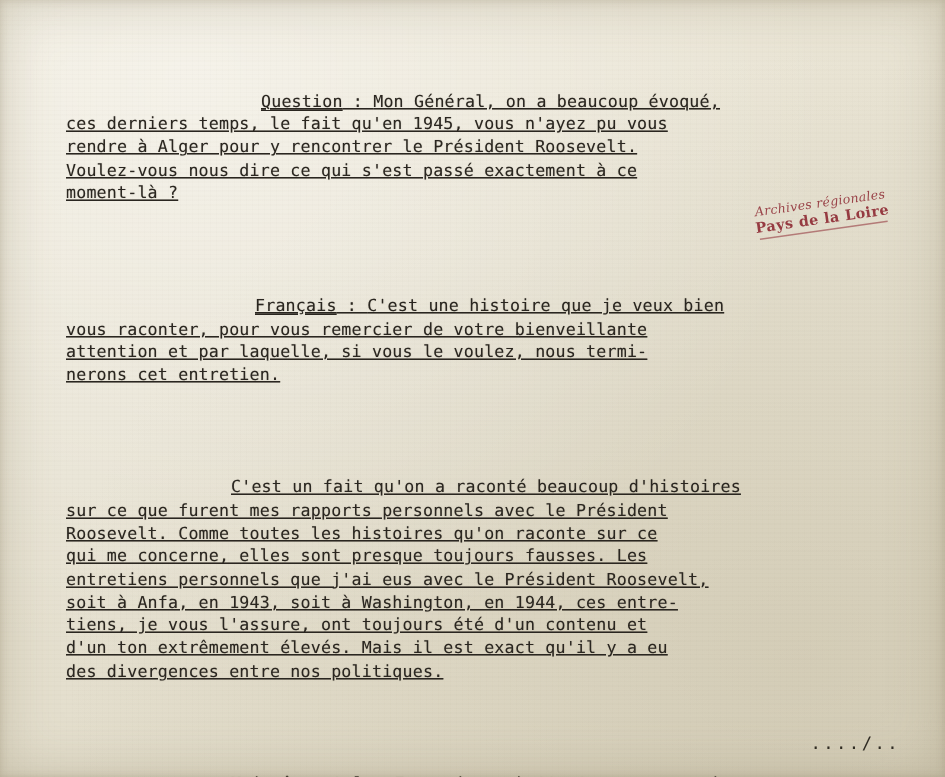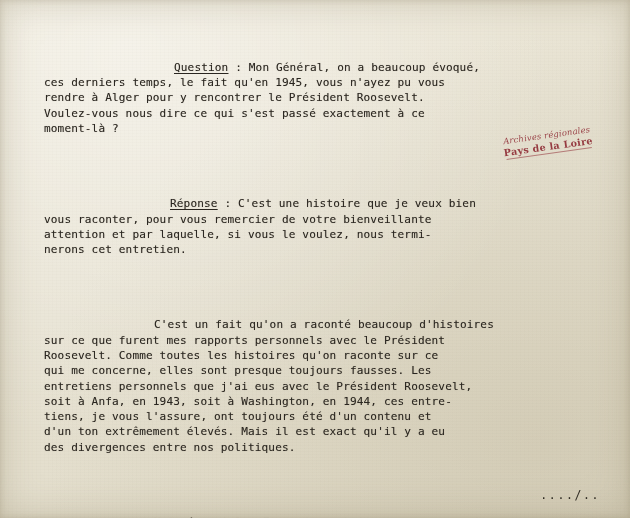--- a/index.html
+++ b/index.html
@@ -44,20 +44,21 @@
     width: 548px;
     color: #2a2620;
     font-size: 11.1px;
     line-height: 15.3px;
     letter-spacing: 0.12px;
     white-space: pre-wrap;
   }
   .para {
     margin: 0 0 14px 0;
     text-shadow: 0 0 0.7px rgba(60,52,38,0.35);
+    text-decoration: underline;
   }
   .para.tight { }
   .lead {
     text-decoration: underline;
     text-underline-offset: 2px;
   }
   .indent-q { display: inline-block; width: 130px; }
   .indent-r { display: inline-block; width: 126px; }
   .indent-p { display: inline-block; width: 110px; }
   .stamp {
@@ -110,21 +111,21 @@
   <div class="grain"></div>
 
   <div class="content">
 
     <p class="para"><span class="indent-q"></span><span class="lead">Question</span><span> : </span><span>Mon Général, on a beaucoup évoqué,
 ces derniers temps, le fait qu'en 1945, vous n'ayez pu vous
 rendre à Alger pour y rencontrer le Président Roosevelt.
 Voulez-vous nous dire ce qui s'est passé exactement à ce
 moment-là ?</span></p>
 
-    <p class="para"><span class="indent-r"></span><span class="lead">Réponse</span><span> : </span><span>C'est une histoire que je veux bien
+    <p class="para"><span class="indent-r"></span><span class="lead">Français</span><span> : </span><span>C'est une histoire que je veux bien
 vous raconter, pour vous remercier de votre bienveillante
 attention et par laquelle, si vous le voulez, nous termi-
 nerons cet entretien.</span></p>
 
     <p class="para tight"><span class="indent-p"></span><span>C'est un fait qu'on a raconté beaucoup d'histoires
 sur ce que furent mes rapports personnels avec le Président
 Roosevelt. Comme toutes les histoires qu'on raconte sur ce
 qui me concerne, elles sont presque toujours fausses. Les
 entretiens personnels que j'ai eus avec le Président Roosevelt,
 soit à Anfa, en 1943, soit à Washington, en 1944, ces entre-

